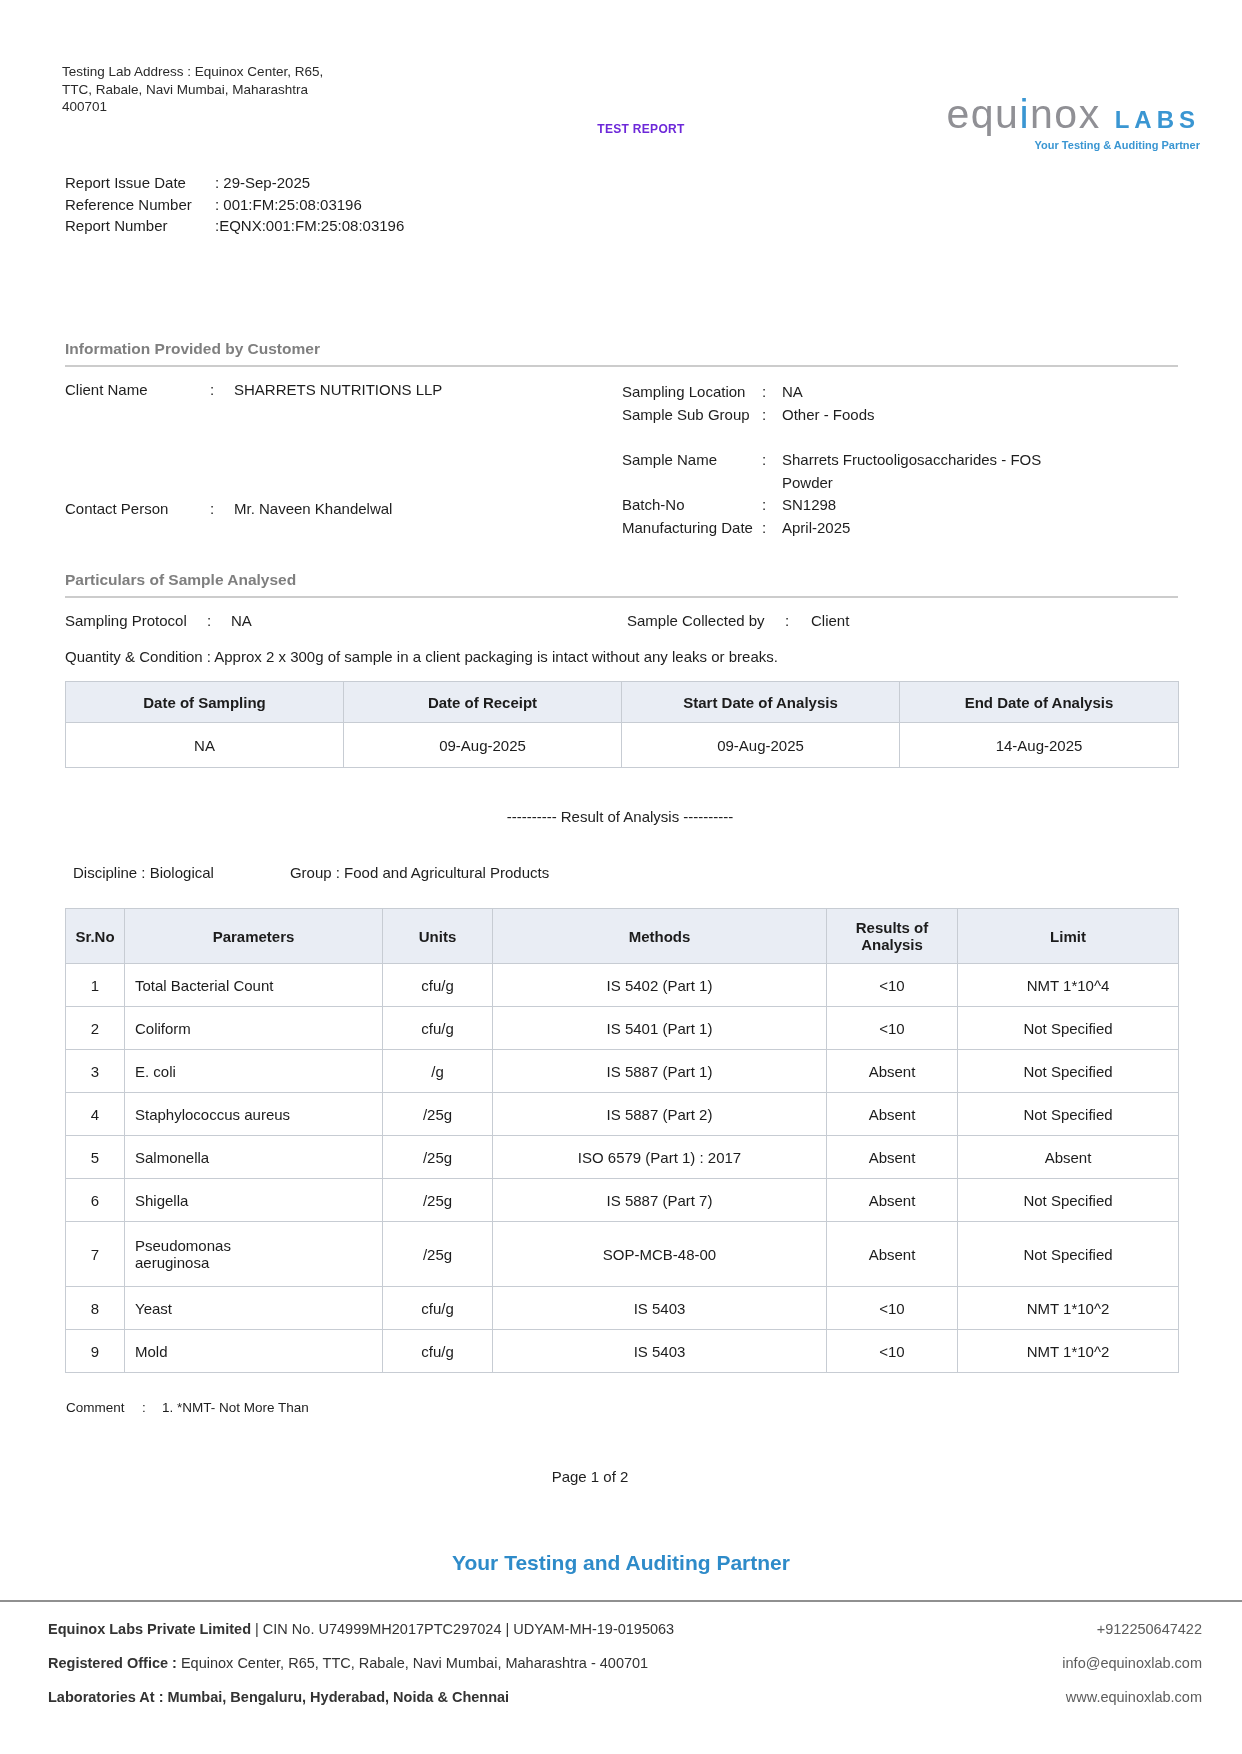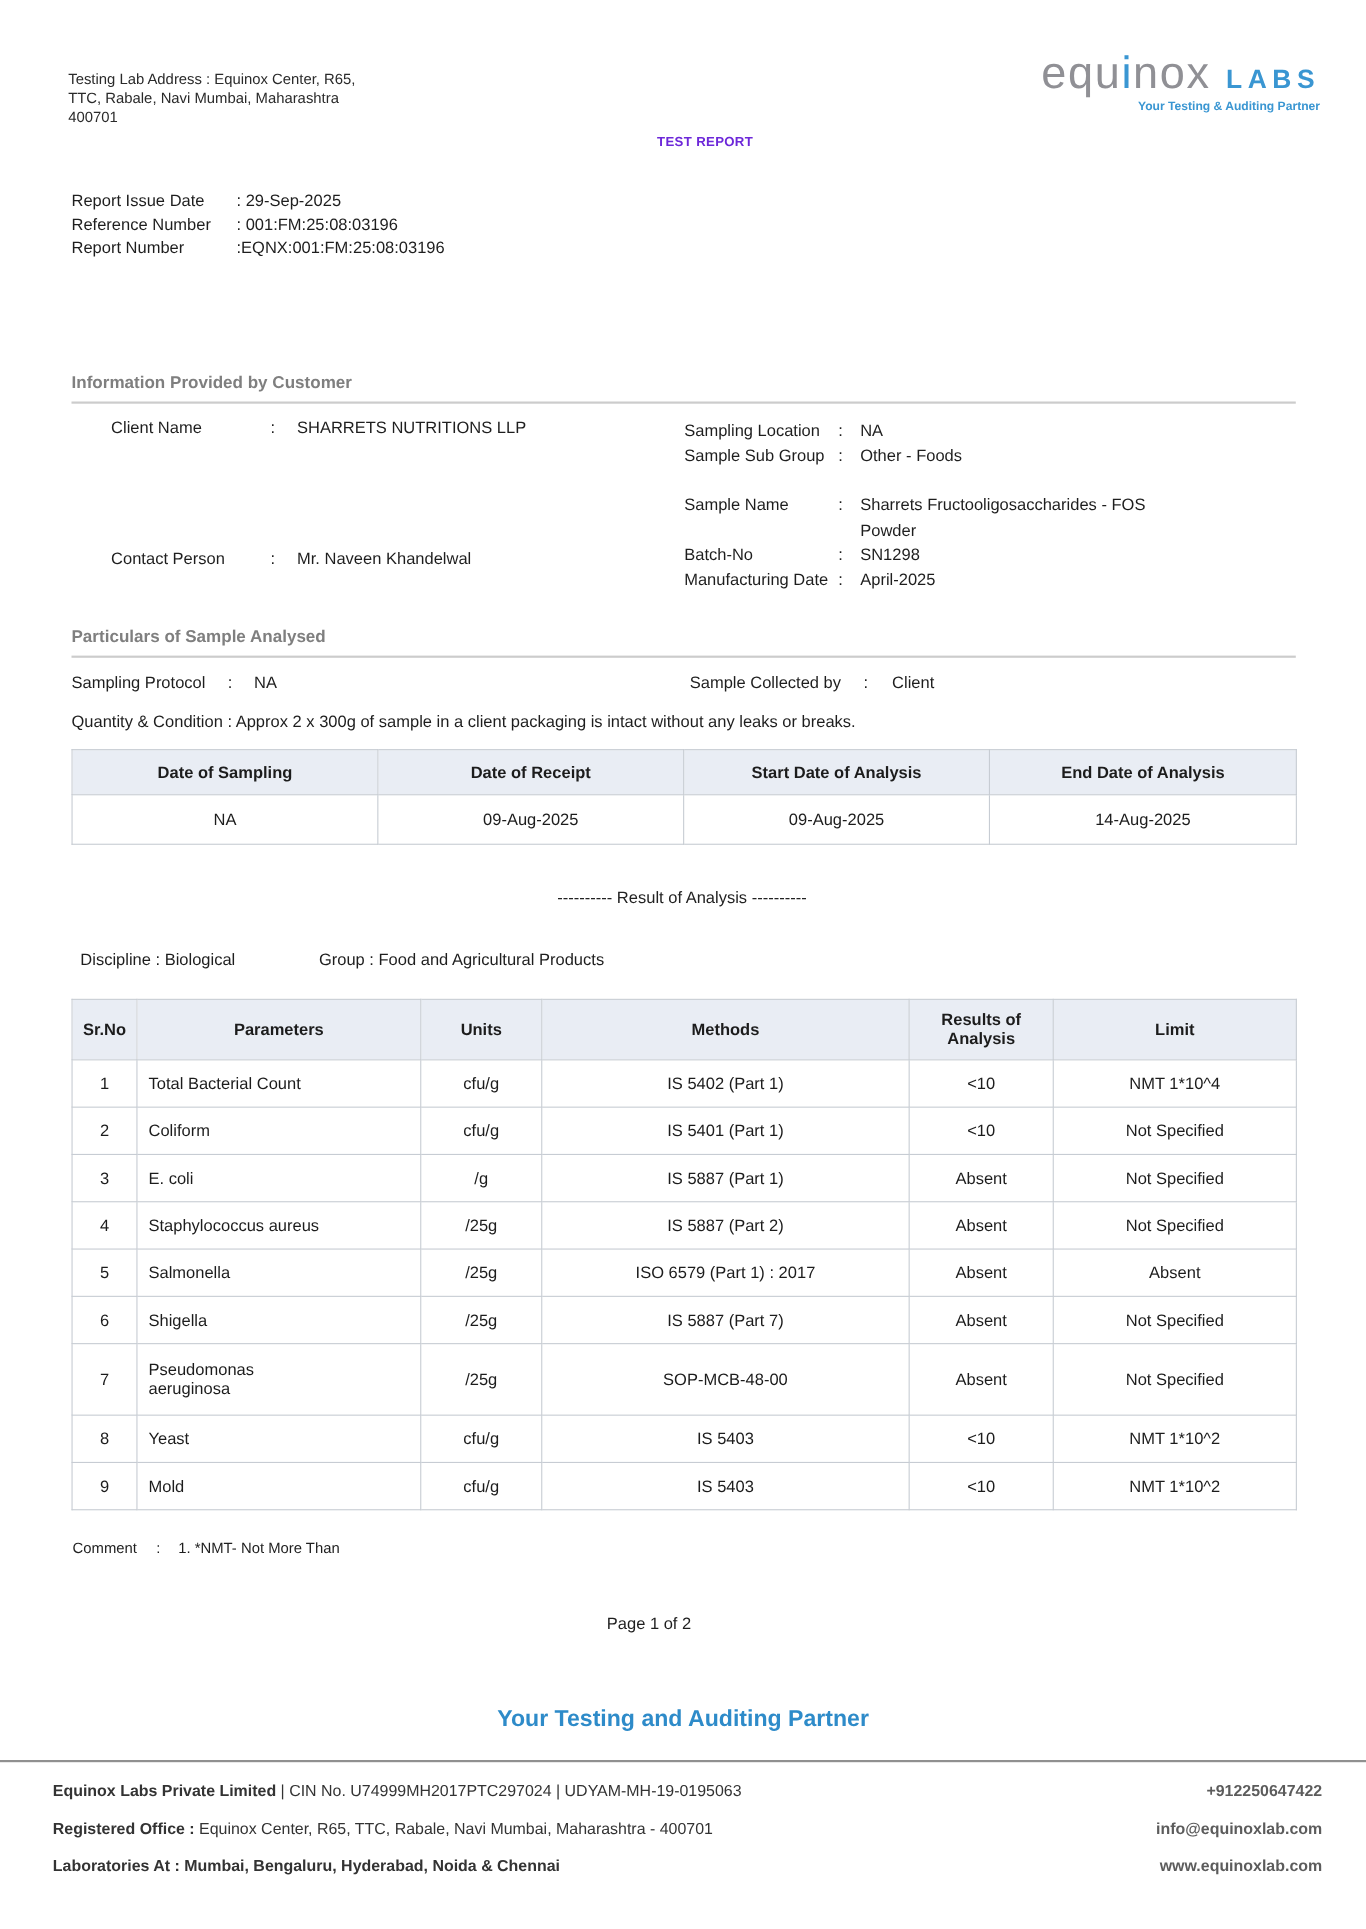--- a/index.html
+++ b/index.html
@@ -3,39 +3,39 @@
 <meta charset="utf-8">
 <style>
   html,body{margin:0;padding:0;background:#ffffff;}
   .page{position:relative;width:1242px;height:1754px;background:#ffffff;overflow:hidden;
         font-family:"Liberation Sans",sans-serif;color:#1e1e1e;}
   .abs{position:absolute;}
 
   
   .addr{left:62px;top:63px;width:310px;font-size:13.5px;line-height:17.5px;color:#2a2a2a;}
   .logo{top:46px;right:42px;text-align:right;}
-  .logo-line{display:flex;align-items:baseline;justify-content:flex-start;}
+  .logo-line{display:flex;align-items:baseline;justify-content:flex-start;margin-top:48px;}
   .logo-eq{font-size:41px;color:#909095;letter-spacing:1.5px;line-height:1;}
   .logo-eq .blue{color:#3a96d2;}
   .logo-labs{font-size:24px;font-weight:bold;color:#3a96d2;letter-spacing:5px;margin-left:14px;}
   .logo-tag{font-size:11px;font-weight:bold;color:#3a96d2;margin-top:4px;}
   .doc-title{top:122px;left:40px;width:1202px;text-align:center;font-size:12px;font-weight:bold;
              letter-spacing:.3px;color:#6d28d9;}
 
   .meta{left:65px;top:172px;font-size:15px;line-height:21.5px;}
   .meta .k{display:inline-block;width:150px;}
 
   .section-title{left:65px;width:1113px;font-size:15.5px;font-weight:bold;color:#7f7f7f;
                  border-bottom:2px solid #cccccc;padding-bottom:7px;}
 
   .kv{position:absolute;font-size:15px;line-height:22.5px;}
   .kv .k,.kv .c,.kv .v{display:inline-block;vertical-align:top;}
   .c::before{content:":";}
   .kv-l{left:65px;}
-  .kv-l .k{width:145px;margin-left:36px;}  .kv-l .c{width:24px;}  .kv-l .v{width:335px;}
+  .kv-l .k{width:145px;}  .kv-l .c{width:24px;}  .kv-l .v{width:335px;}
   .kv-r{left:622px;}
   .kv-r .k{width:140px;}  .kv-r .c{width:20px;}  .kv-r .v{width:275px;}
   .sp{left:65px;}   .sp .k{width:142px;}  .sp .c{width:24px;}
   .scb{left:627px;} .scb .k{width:158px;} .scb .c{width:26px;}
   .qc{left:65px;top:648px;font-size:15px;}
   .sep::before{content:" : ";white-space:pre;}
 
   table{border-collapse:collapse;table-layout:fixed;}
   th,td{border:1px solid #c7ccd3;font-size:15px;text-align:center;vertical-align:middle;
         padding:2px 4px;color:#1c1c1c;overflow:hidden;}
@@ -59,21 +59,21 @@
   .comment{left:66px;top:1400px;font-size:13.5px;}
   .comment .k{display:inline-block;width:76px;}
   .comment .c{display:inline-block;width:20px;}
   .comment .v{display:inline-block;}
   .pagenum{top:1468px;left:0;width:1180px;text-align:center;font-size:15px;}
 
   .foot-tag{top:1551px;left:0;width:1242px;text-align:center;font-size:21px;font-weight:bold;color:#2e8bc9;}
   .foot-rule{top:1600px;left:0;width:1242px;border-top:2px solid #909090;height:0;}
   .f-row-l{left:48px;font-size:14.5px;color:#333333;}
   .f-row-l .b{font-weight:bold;}
-  .f-row-r{right:40px;font-size:14.5px;color:#5c5c5c;text-align:right;font-weight:bold;}
+  .f-row-r{right:40px;font-size:14.5px;color:#5c5c5c;text-align:right;}
   .fr1{top:1621px;} .fr2{top:1655px;} .fr3{top:1689px;}
 </style>
 </head>
 <body>
 
 <div class="page">
 
   <div class="abs addr">
     <div>Testing Lab Address : Equinox Center, R65,</div>
     <div>TTC, Rabale, Navi Mumbai, Maharashtra</div>

